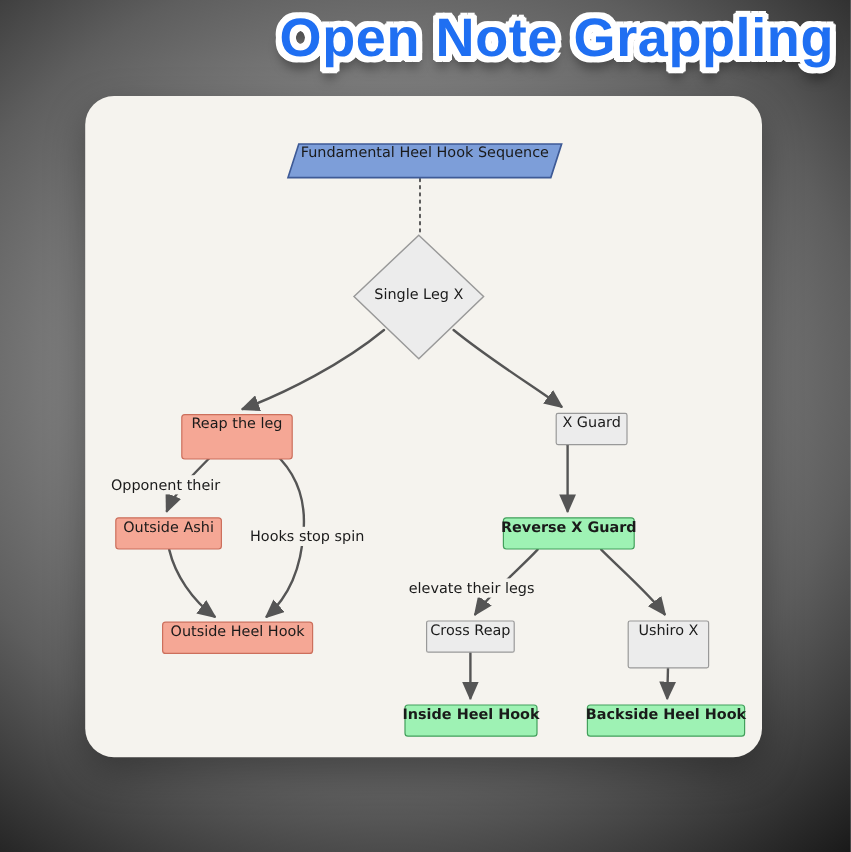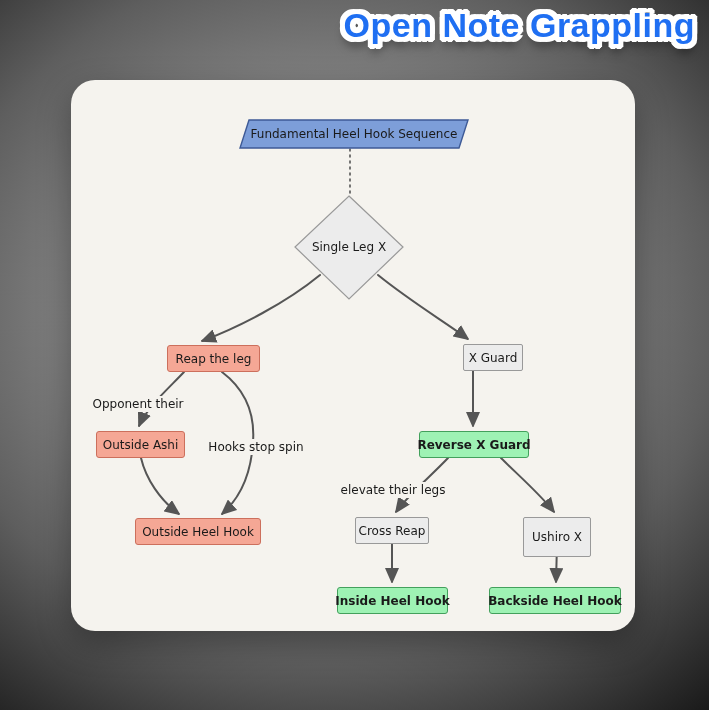--- a/index.html
+++ b/index.html
@@ -12,21 +12,21 @@
   }
   html,body{margin:0;padding:0;}
   body{
     width:709px;height:710px;overflow:hidden;position:relative;
     font-family:"DejaVu Sans","Liberation Sans",sans-serif;
     background:radial-gradient(95% 85% at 46% 44%, #a8a8a8 0%, #909090 28%, #5e5e5e 58%, #171717 88%, #000 100%);
   }
   .title{
     position:absolute;top:6px;right:14px;z-index:5;
     font-family:"Liberation Sans",sans-serif;
-    font-size:34px;font-weight:700;letter-spacing:.5px;
+    font-size:45px;font-weight:700;letter-spacing:.5px;
     color:var(--title_blue);white-space:nowrap;
     text-shadow:
       -4px -4px 0 #fff,-4px 0 0 #fff,-4px 4px 0 #fff,
       0 -4px 0 #fff,0 4px 0 #fff,
       4px -4px 0 #fff,4px 0 0 #fff,4px 4px 0 #fff,
       -3px -5px 0 #fff,3px -5px 0 #fff,-3px 5px 0 #fff,3px 5px 0 #fff,
       -5px -3px 0 #fff,5px -3px 0 #fff,-5px 3px 0 #fff,5px 3px 0 #fff,
       0 9px 10px rgba(0,0,0,.55);
   }
   .card{
@@ -34,21 +34,21 @@
     background:var(--card_bg);border-radius:24px;
     box-shadow:0 12px 32px rgba(0,0,0,.35);
   }
   .edges{position:absolute;left:0;top:0;z-index:1;}
   .edges path.edge{fill:none;stroke:var(--edge_stroke);stroke-width:2;stroke-linecap:round;}
   .edges path.dotted{stroke-dasharray:2 4;stroke-width:1.6;}
   .edges .ah{fill:var(--edge_stroke);}
   .edges .diamond{fill:var(--gray_fill);stroke:var(--gray_border);stroke-width:1.2;}
   .edges .para{fill:var(--blue_fill);stroke:var(--blue_border);stroke-width:1.4;}
   .node,.shape-label{
-    position:absolute;z-index:2;display:flex;align-items:center;justify-content:center;
+    position:absolute;z-index:2;display:flex;justify-content:center;
     font-size:12px;color:var(--text);white-space:nowrap;box-sizing:border-box;
   }
   .node{border:1px solid;border-radius:3px;}
   .node.salmon{background:var(--salmon_fill);border-color:var(--salmon_border);}
   .node.green{background:var(--green_fill);border-color:var(--green_border);font-weight:bold;}
   .node.gray{background:var(--gray_fill);border-color:var(--gray_border);border-radius:2px;}
   .shape-label{background:transparent;}
   .edge-label{
     position:absolute;z-index:3;transform:translate(-50%,-50%);
     background:var(--card_bg);padding:1px 4px;font-size:12px;color:var(--text);white-space:nowrap;
@@ -85,21 +85,21 @@
   </svg>
 
   <div class="shape-label" style="left:169px;top:40px;width:228px;height:28px">
     <span>Fundamental Heel Hook Sequence</span>
   </div>
 
   <div class="shape-label" style="left:224px;top:158px;width:108px;height:18px">
     <span>Single Leg X</span>
   </div>
 
-  <div class="node salmon" style="left:96px;top:265px;width:93px;height:27px">
+  <div class="node salmon" style="left:80px;top:265px;width:93px;height:38px">
     <span>Reap the leg</span>
   </div>
 
   <div class="node gray" style="left:392px;top:264px;width:60px;height:27px">
     <span>X Guard</span>
   </div>
 
   <div class="node salmon" style="left:64px;top:438px;width:126px;height:27px">
     <span>Outside Heel Hook</span>
   </div>

